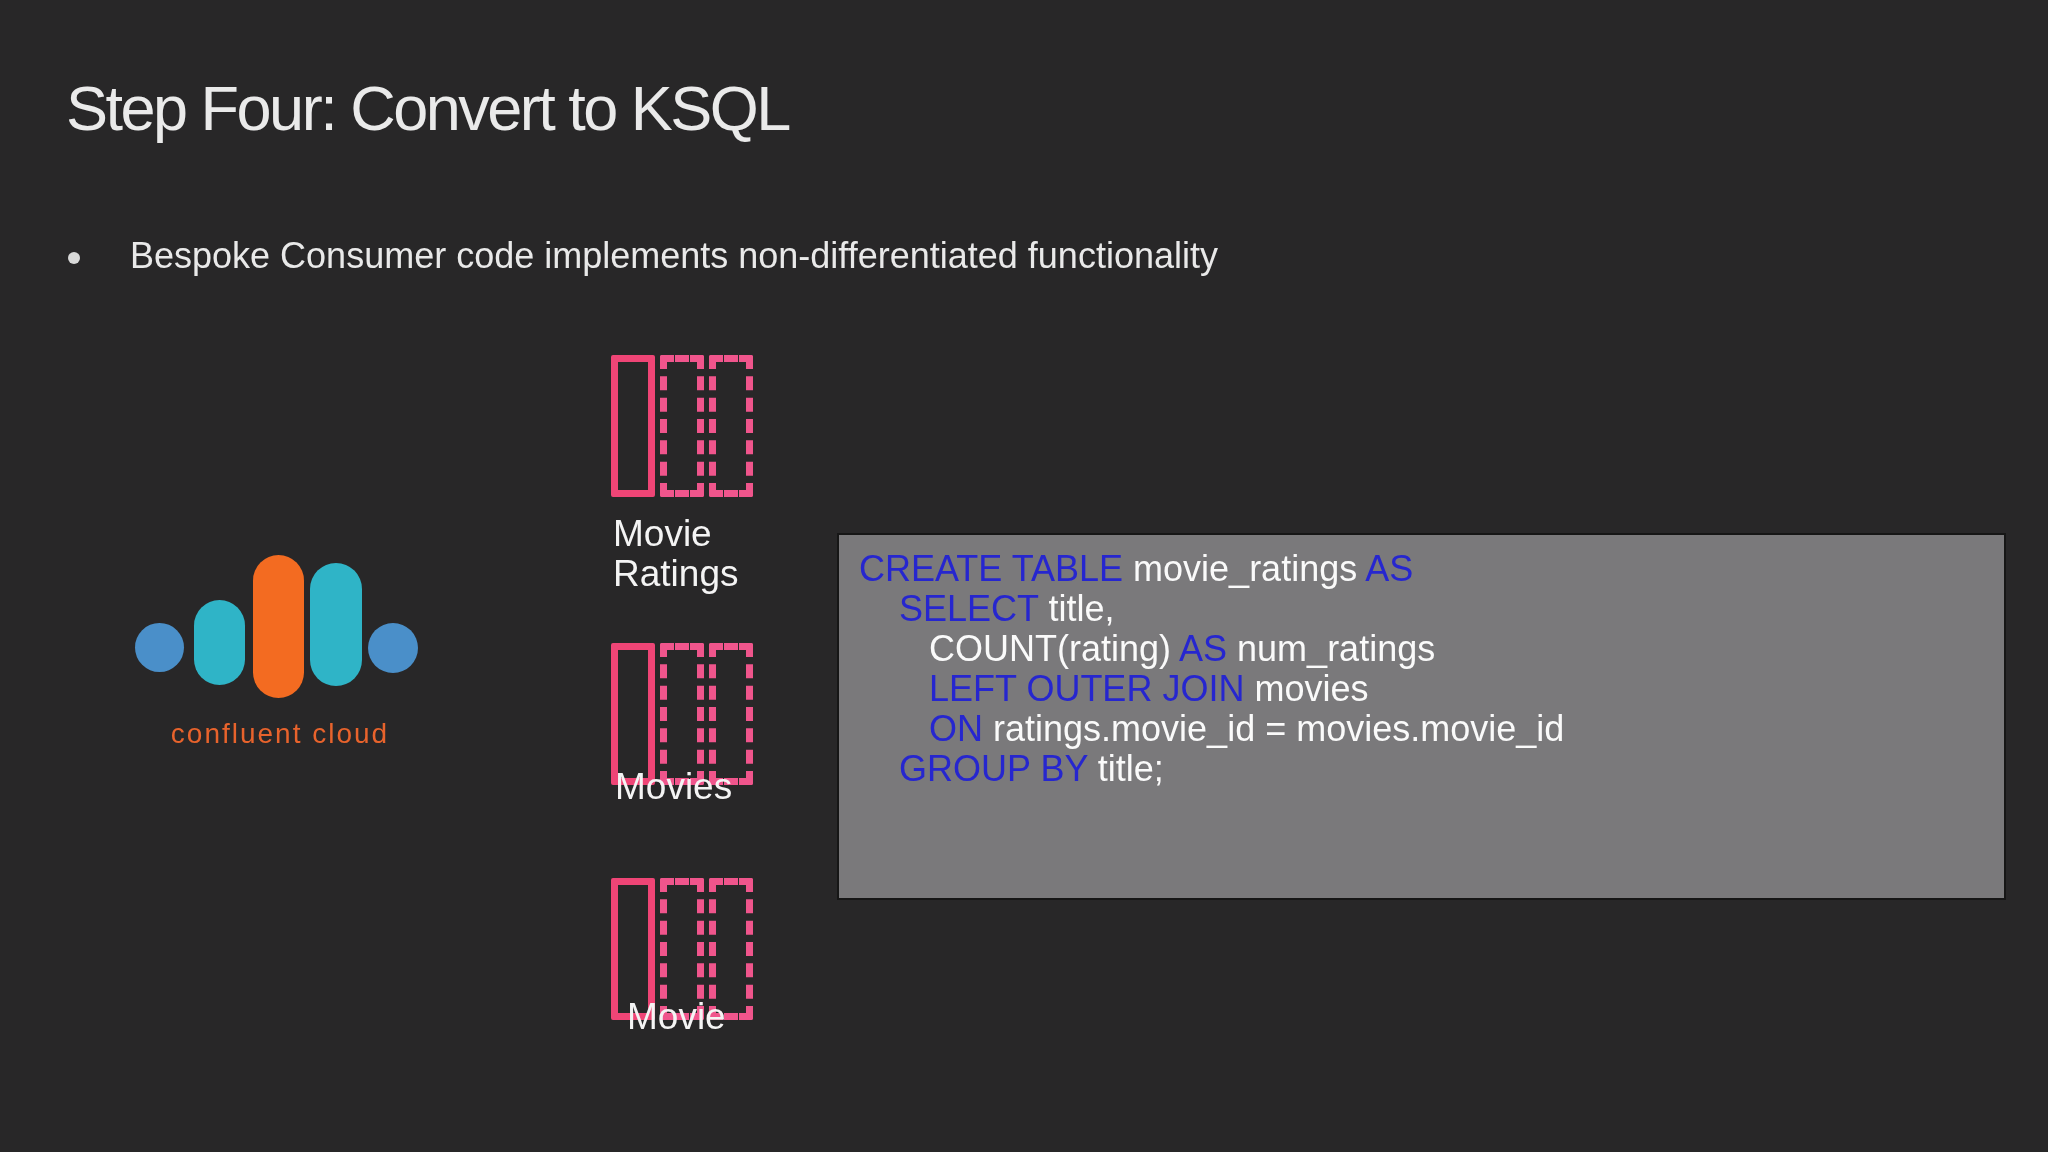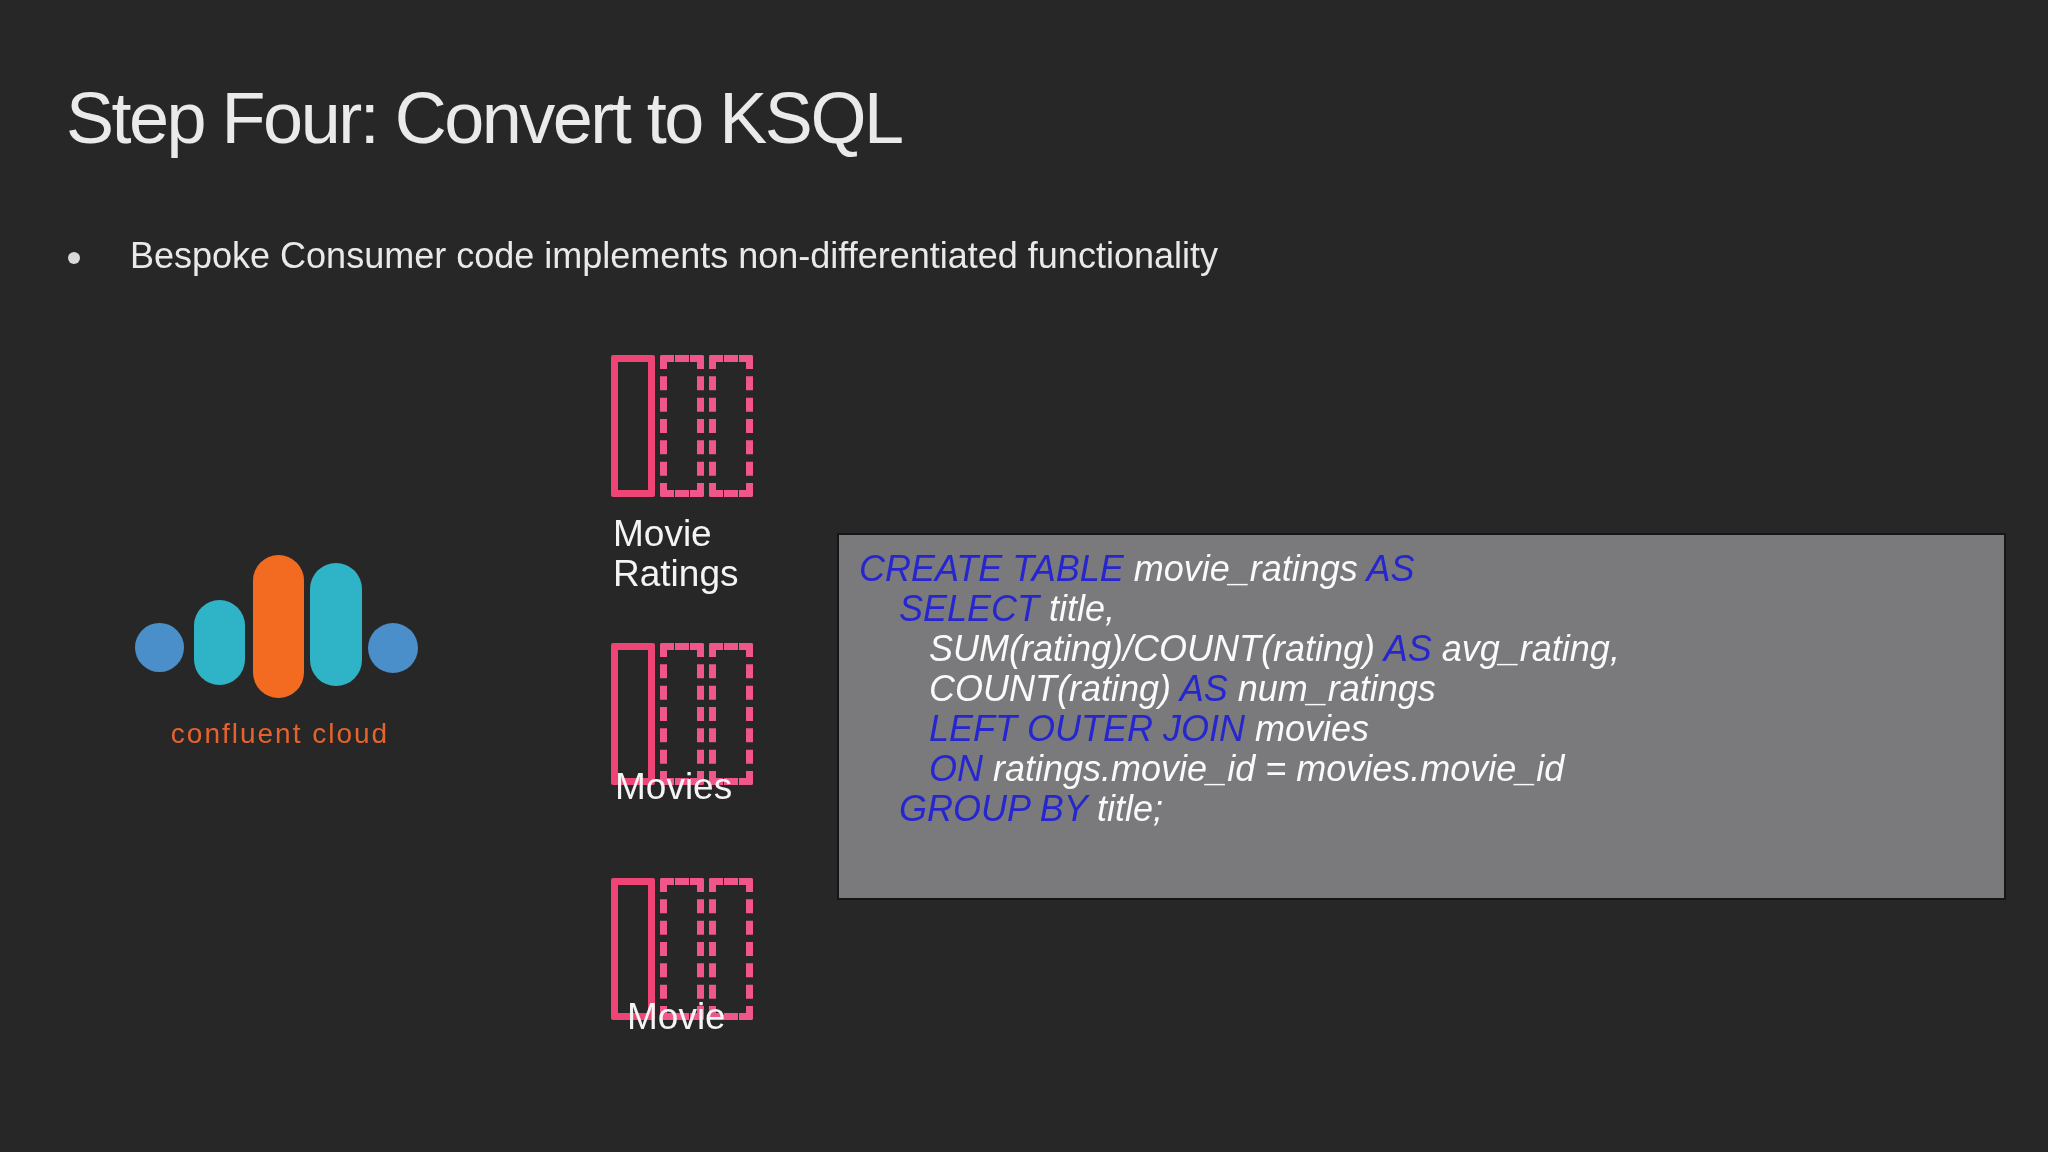--- a/index.html
+++ b/index.html
@@ -7,22 +7,22 @@
     --topic-pink:#ef4576; --topic-pink-dashed:#f0558c; --topic-label:#f4f4f4;
     --code-bg:#7a797b; --code-border:#161616; --code-keyword:#2626cf; --code-text:#fafafa;
     --logo-blue:#4a8fc9; --logo-teal:#2fb4c7; --logo-orange:#f36b21; --logo-wordmark:#e8632c;
   }
   *{margin:0;padding:0;box-sizing:border-box;}
   html,body{width:2048px;height:1152px;overflow:hidden;}
   body{background:var(--background);font-family:"Liberation Sans",sans-serif;position:relative;}
   .slide{position:absolute;inset:0;}
 
   .title{
-    position:absolute;left:66px;top:74px;
-    font-size:72px;line-height:88px;font-weight:400;letter-spacing:-2.5px;
+    position:absolute;left:66px;top:64px;
+    font-size:63px;line-height:88px;font-weight:400;letter-spacing:-2.5px;
     color:var(--title-text);white-space:nowrap;
   }
 
   .bullet-row{position:absolute;left:68px;top:226px;display:flex;align-items:flex-start;}
   .bullet-dot{width:12px;height:12px;border-radius:50%;background:#d9d9d9;margin-top:26px;flex:0 0 auto;}
   .bullet-text{font-size:36px;line-height:60px;color:var(--bullet-text);margin-left:50px;white-space:nowrap;}
 
   
   .logo{position:absolute;left:120px;top:550px;width:320px;}
   .logo-bars{position:relative;width:320px;height:150px;}
@@ -48,21 +48,20 @@
   .cells-movies{left:611px;top:643px;}
   .label-movies{left:615px;top:767px;}
   .cells-users{left:611px;top:878px;}
   .label-users{left:627px;top:997px;}
 
   
   .code-panel{
     position:absolute;left:837px;top:533px;width:1169px;height:367px;
     background:var(--code-bg);border:2px solid var(--code-border);
     padding:14px 10px 12px 20px;
-    font-style:italic;
   }
   .code-block{font-family:"Liberation Sans",sans-serif;font-size:36px;line-height:40px;color:var(--code-text);}
   .code-line{white-space:pre;}
   .code-line .kw{color:var(--code-keyword);}
   .code-line .pl{color:var(--code-text);}
 </style>
 </head>
 <body>
 
 <div class="slide">
@@ -110,21 +109,20 @@
     <div class="cell dashed"></div>
   </div>
   <div class="topic-label label-users">
     <div>Movie</div>
   </div>
 
   <div class="code-panel">
     <div class="code-block" id="code-block">
         <div class="code-line"><span class="kw">CREATE TABLE </span><span class="pl">movie_ratings </span><span class="kw">AS</span></div>
         <div class="code-line"><span class="pl">    </span><span class="kw">SELECT </span><span class="pl">title,</span></div>
-        <div class="code-line"><span class="pl">       SUM(rating)/COUNT(rating) </span><span class="kw">AS </span><span class="pl">avg_rating,</span></div>
         <div class="code-line"><span class="pl">       COUNT(rating) </span><span class="kw">AS </span><span class="pl">num_ratings</span></div>
         <div class="code-line"><span class="pl">       </span><span class="kw">LEFT OUTER JOIN </span><span class="pl">movies</span></div>
         <div class="code-line"><span class="pl">       </span><span class="kw">ON </span><span class="pl">ratings.movie_id = movies.movie_id</span></div>
         <div class="code-line"><span class="pl">    </span><span class="kw">GROUP BY </span><span class="pl">title;</span></div>
       </div>
   </div>
 
 </div>
 
 </body></html>

